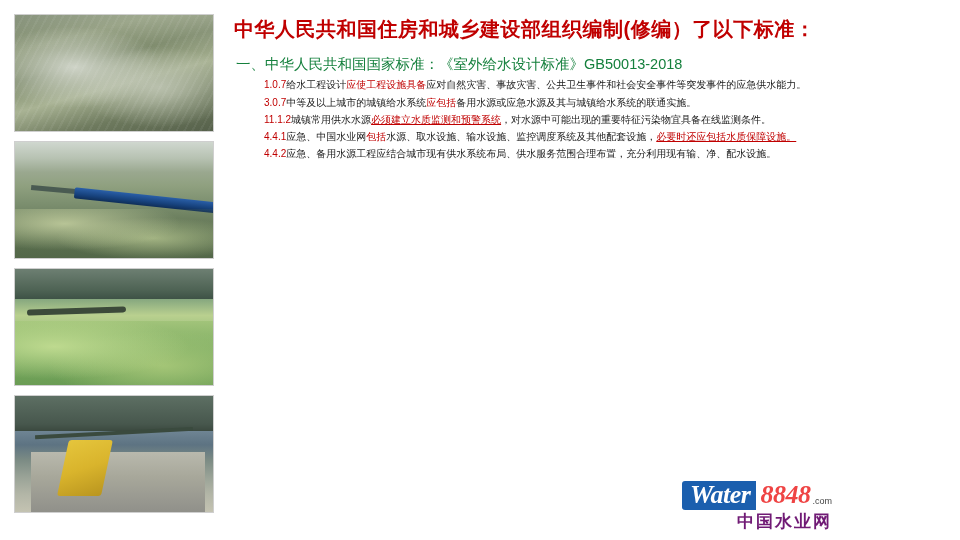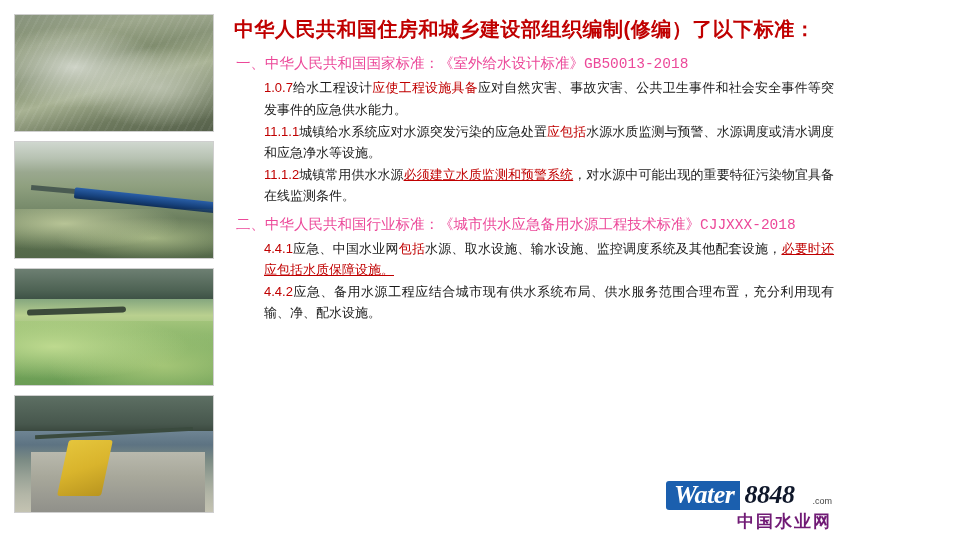--- a/index.html
+++ b/index.html
@@ -154,29 +154,28 @@
   .title {
     color: #c00000;
     font-size: 20px;
     font-weight: bold;
     letter-spacing: .5px;
     line-height: 1.35;
     margin: 6px 0 10px 4px;
     white-space: nowrap;
   }
   .level1 {
-    color: #ec4899;
+    color: #15803d;
     font-size: 14.5px;
     line-height: 1.55;
     margin: 8px 0 2px 6px;
     white-space: nowrap;
-    font-family: Liberation Mono, monospace;
   }
   .para {
-    font-size: 13px;
+    font-size: 10px;
     line-height: 1.62;
     margin: 0 0 1px 34px;
     color: #1a1a1a;
     text-align: justify;
   }
   .num {
     color: #c00000;
   }
   .hl {
     color: #c00000;
@@ -210,28 +209,28 @@
     background: #1b5fae;
     padding: 1px 6px 2px 8px;
     border-radius: 3px 0 0 3px;
     letter-spacing: -.5px;
   }
   .logo-num {
     font-family: "Liberation Serif", serif;
     font-style: italic;
     font-weight: bold;
     font-size: 26px;
-    color: #0f172a;
+    color: #ef4444;
     padding: 1px 2px 2px 4px;
     letter-spacing: -.5px;
   }
   .logo-dotcom {
     font-size: 9px;
     color: #444;
-    margin-left: 16px;
+    margin-left: 0;
     padding-bottom: 4px;
   }
   .logo-cn {
     margin-top: 3px;
     font-size: 17px;
     font-weight: bold;
     color: #701a75;
     letter-spacing: 2px;
   }
 </style>
@@ -263,31 +262,30 @@
   <div class="content">
 
     <div class="title">中华人民共和国住房和城乡建设部组织编制(修编）了以下标准：</div>
 
     <div class="level1">一、中华人民共和国国家标准：《室外给水设计标准》GB50013-2018</div>
 
     <p class="para">
       <span class="num">1.0.7</span><span class="blk">给水工程设计</span><span class="hl">应使工程设施具备</span><span class="blk">应对自然灾害、事故灾害、公共卫生事件和社会安全事件等突发事件的应急供水能力。</span>
     </p>
 
-
-    <p class="para">
-      <span class="num">11.1.1</span><span class="blk">城镇给水系统应对水源突发污染的应急处置</span><span class="hl">应包括</span><span class="blk">水源水质监测与预警、水源调度或清水调度和应急净水等设施。</span>
-    </p>
+    <p class="para">
+      <span class="num">3.0.7</span><span class="blk">中等及以上城市的城镇给水系统</span><span class="hl">应包括</span><span class="blk">备用水源或应急水源及其与城镇给水系统的联通实施。</span>
+    </p>
+
 
     <p class="para">
       <span class="num">11.1.2</span><span class="blk">城镇常用供水水源</span><span class="hl-u">必须建立水质监测和预警系统</span><span class="blk">，对水源中可能出现的重要特征污染物宜具备在线监测条件。</span>
     </p>
 
 
-    <div class="level1">二、中华人民共和国行业标准：《城市供水应急备用水源工程技术标准》CJJXXX-2018</div>
 
     <p class="para">
       <span class="num">4.4.1</span><span class="blk">应急、中国水业网</span><span class="hl">包括</span><span class="blk">水源、取水设施、输水设施、监控调度系统及其他配套设施，</span><span class="hl-u">必要时还应包括水质保障设施。</span>
     </p>
 
     <p class="para">
       <span class="num">4.4.2</span><span class="blk">应急、备用水源工程应结合城市现有供水系统布局、供水服务范围合理布置，充分利用现有输、净、配水设施。</span>
     </p>
 
   </div>

